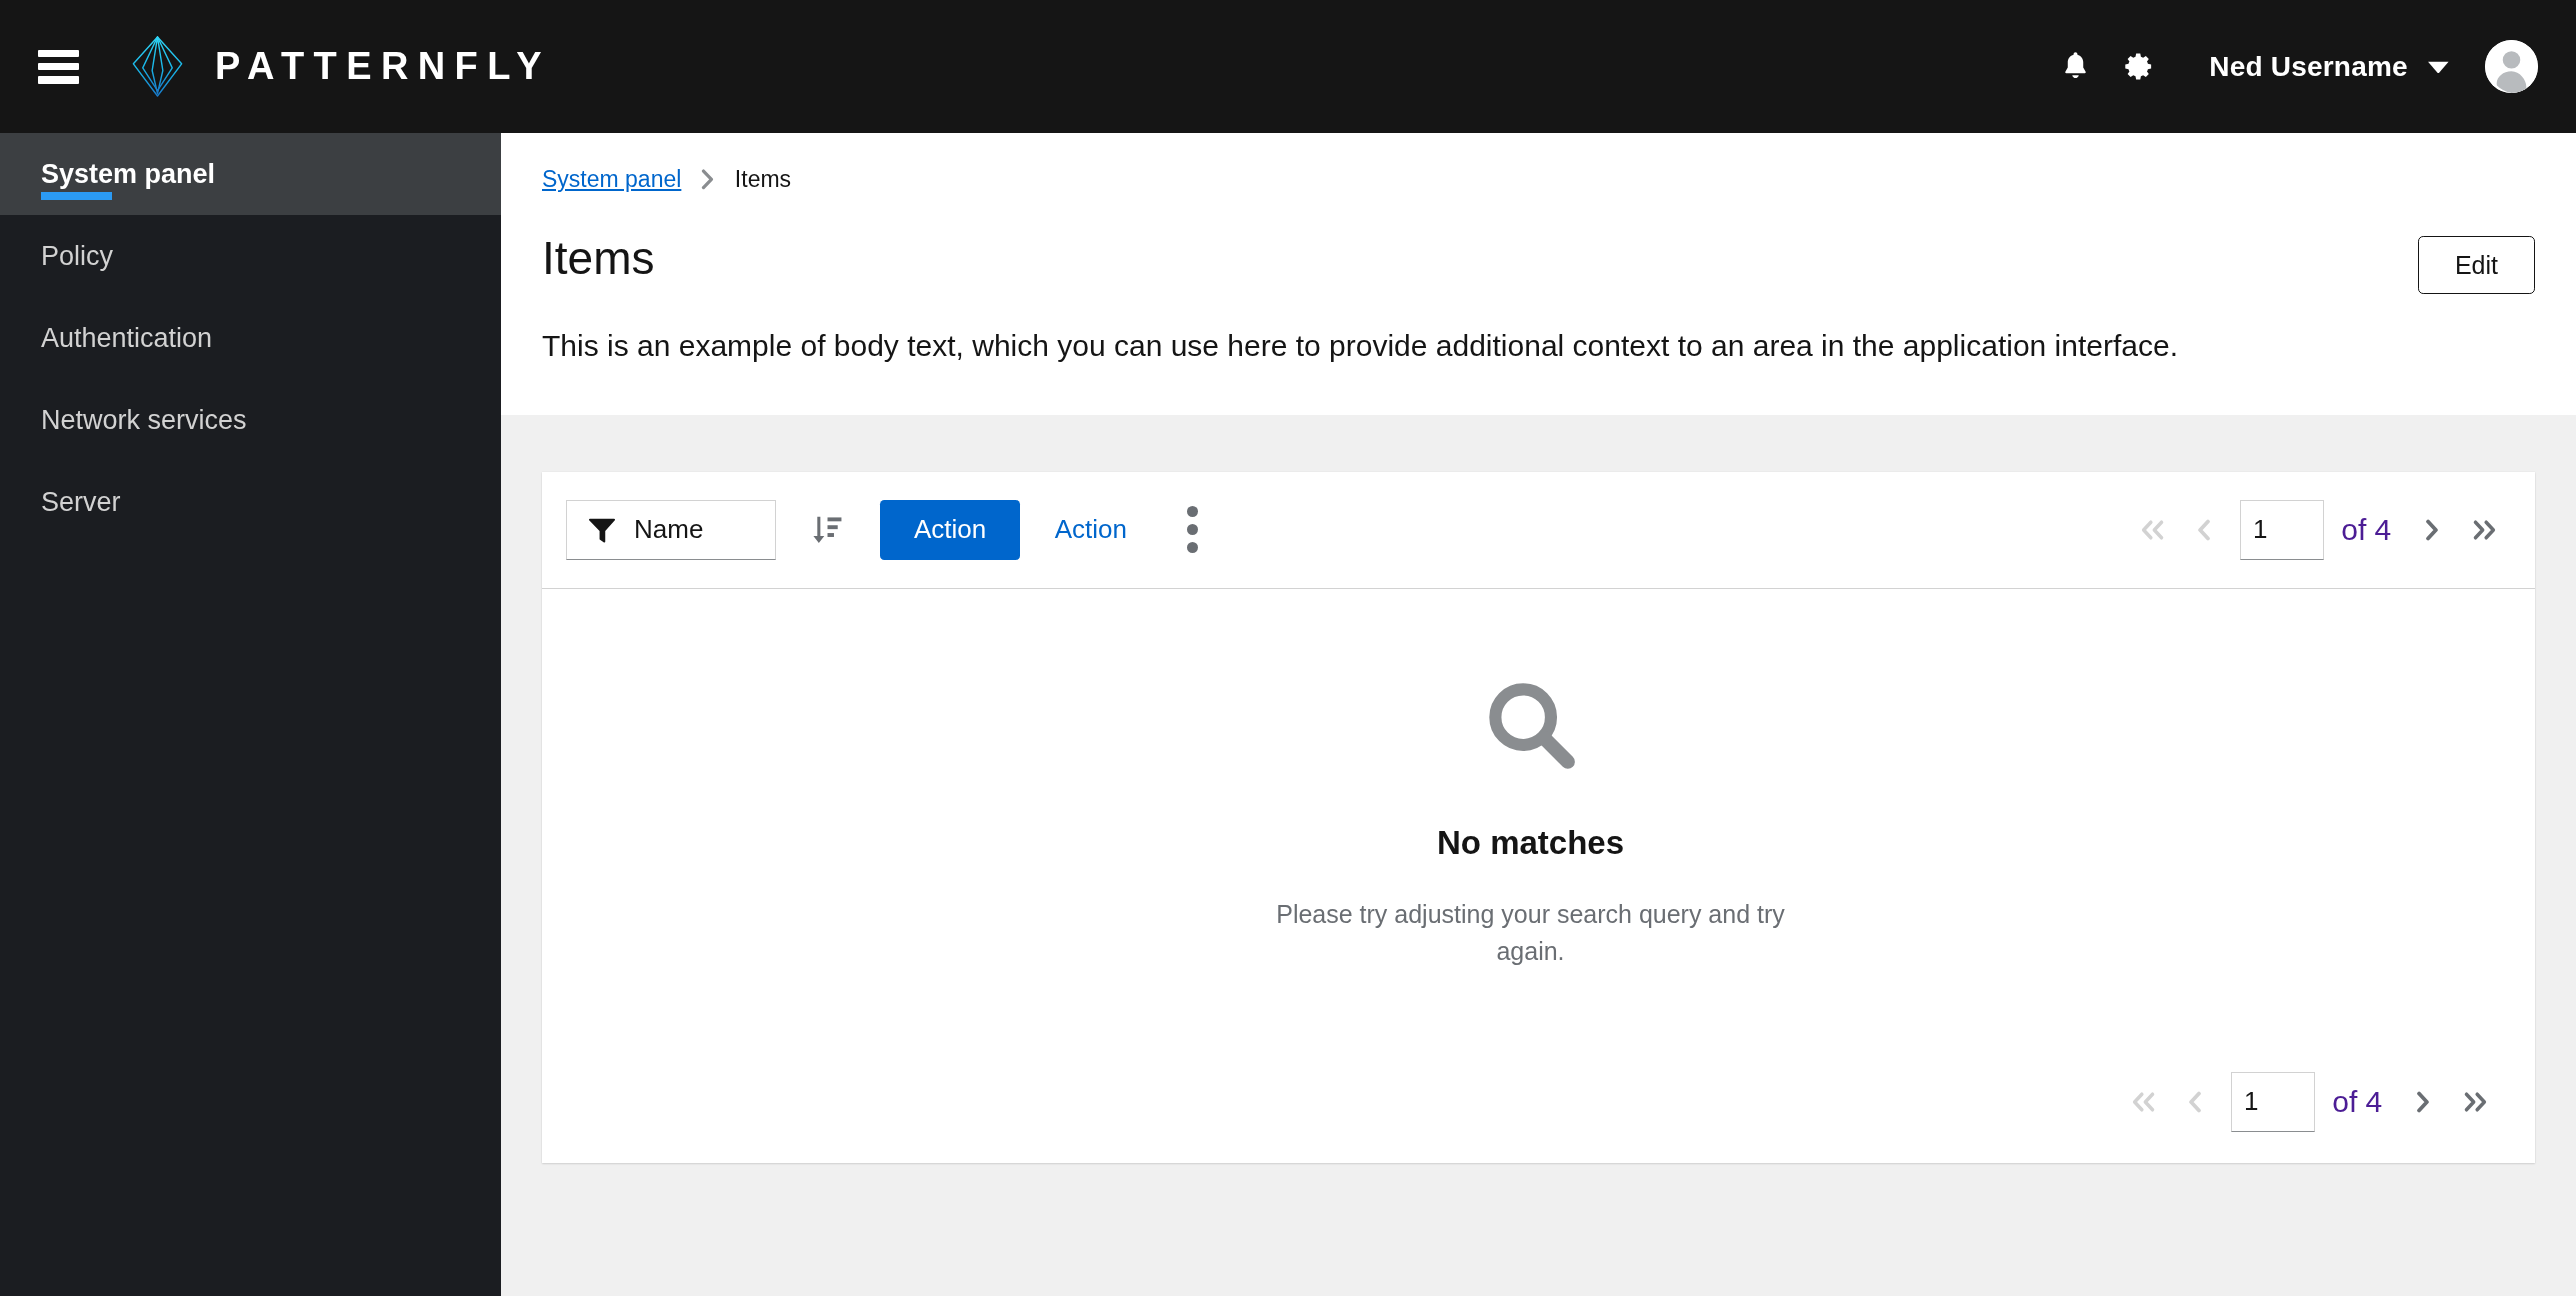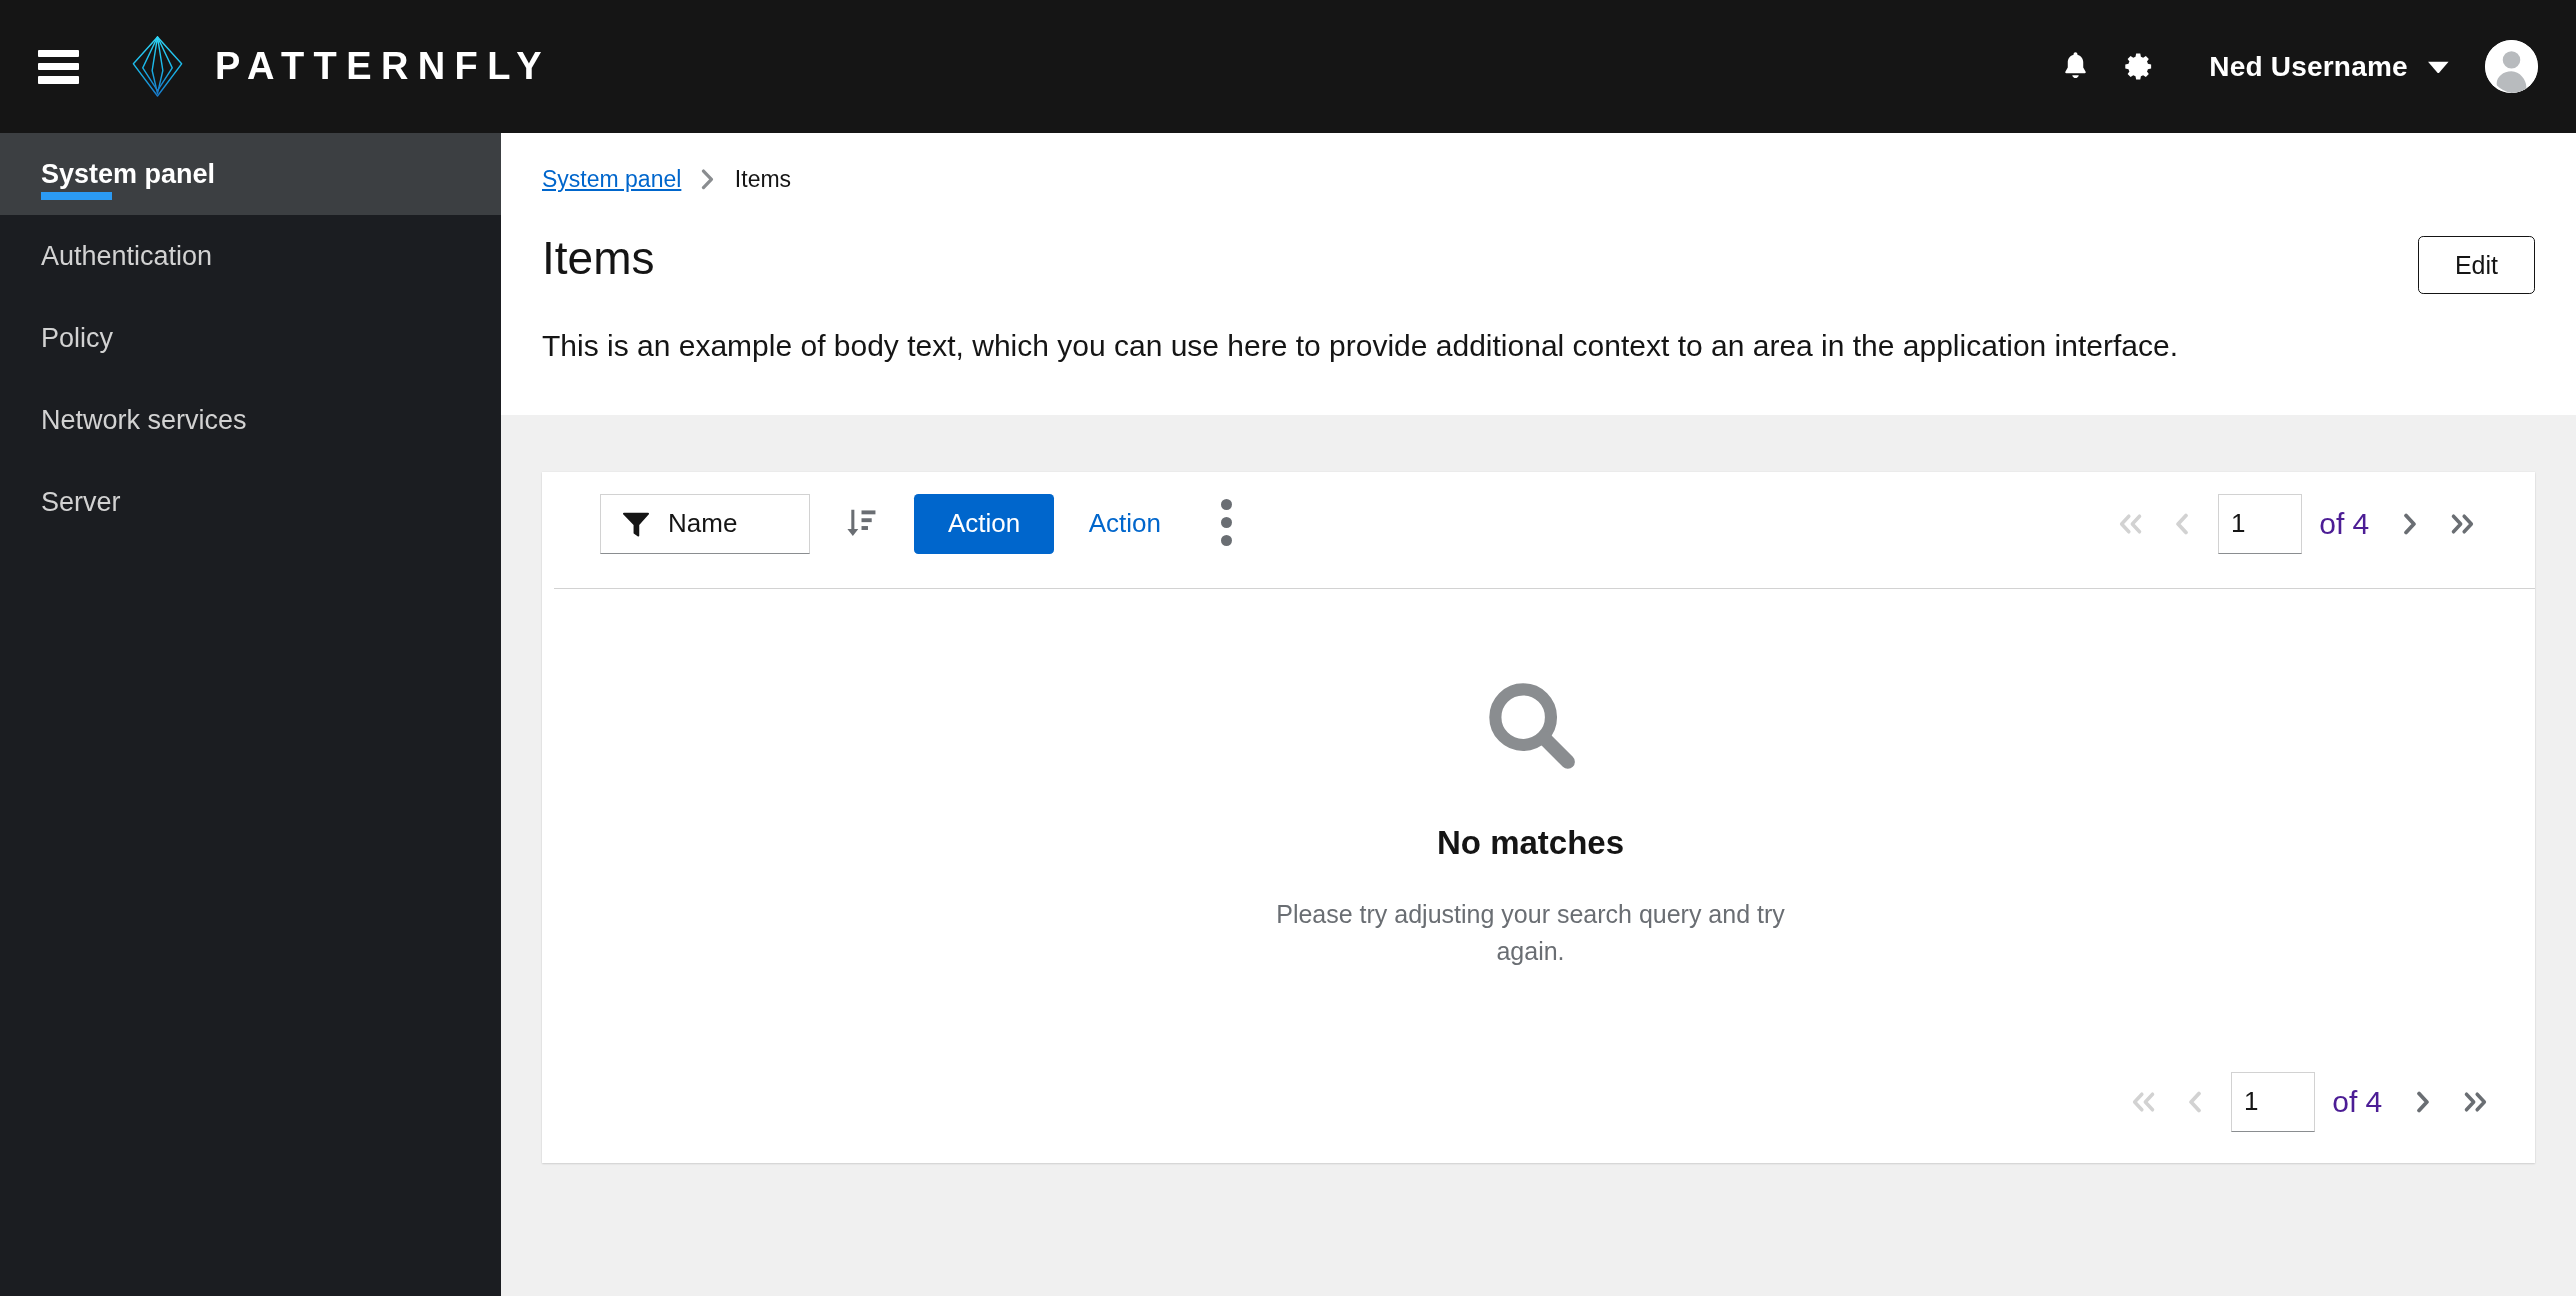--- a/index.html
+++ b/index.html
@@ -160,25 +160,24 @@
 
   
   .card-wrap { padding: 57px 41px 0 41px; }
   .card {
     background: #ffffff;
     box-shadow: 0 0.9px 1.7px rgba(3,3,3,0.12), 0 0 1.7px rgba(3,3,3,0.06);
     width: 100%;
   }
 
   .toolbar {
-    display: flex; align-items: flex-start;
-    padding: 22px 46px;
+    display: flex; align-items: center;
+    padding: 22px 24px;
     border-bottom: 1.7px solid #d2d2d2;
     min-height: 117px;
-    margin-left: 12px;
   }
   .filter-select {
     display: flex; align-items: center;
     border: 1.7px solid #d2d2d2;
     border-bottom: 1.7px solid #8a8d90;
     background: #ffffff;
     height: 60px;
     padding: 0 22px;
     cursor: pointer;
     min-width: 210px;
@@ -339,24 +338,24 @@
 
     </div>
   </div>
 
   <nav class="sidebar">
     <div class="nav-item active">
       <span class="nav-label">System panel</span>
       <span class="nav-underline"></span>
     </div>
     <div class="nav-item">
+      <span class="nav-label">Policy</span>
+    </div>
+    <div class="nav-item">
       <span class="nav-label">Authentication</span>
-    </div>
-    <div class="nav-item">
-      <span class="nav-label">Policy</span>
     </div>
     <div class="nav-item">
       <span class="nav-label">Network services</span>
     </div>
     <div class="nav-item">
       <span class="nav-label">Server</span>
     </div>
   </nav>
 
   <main class="main">

